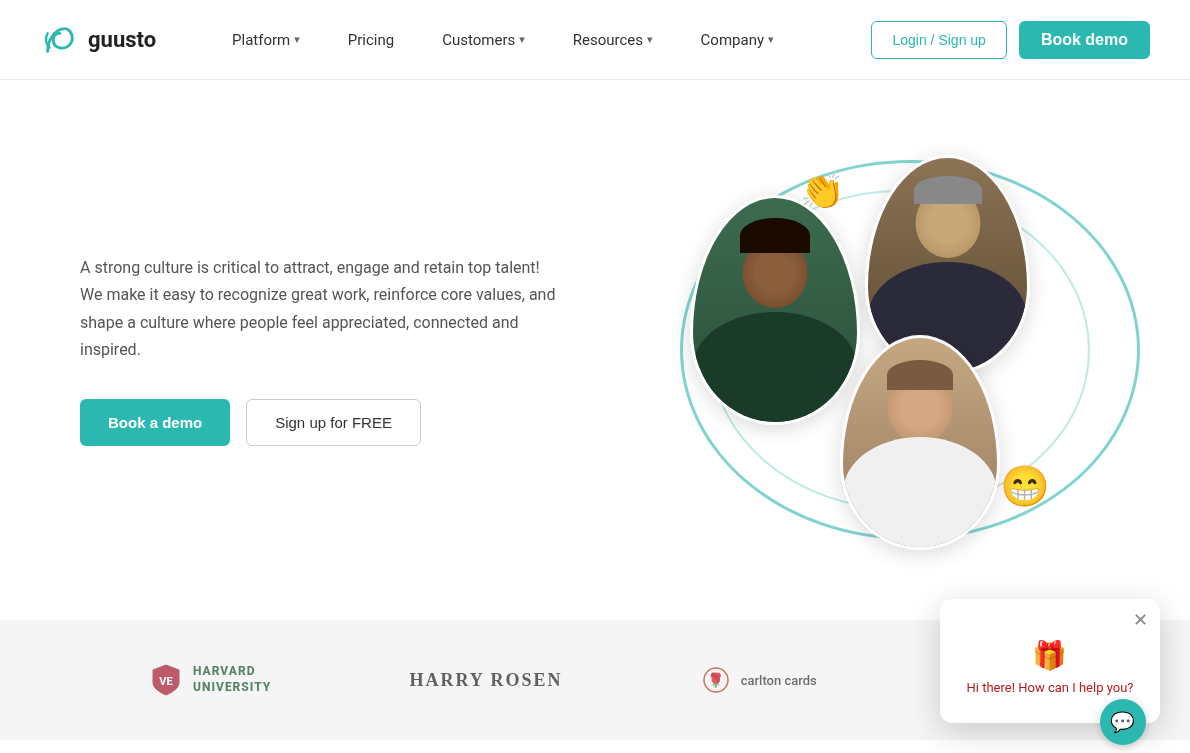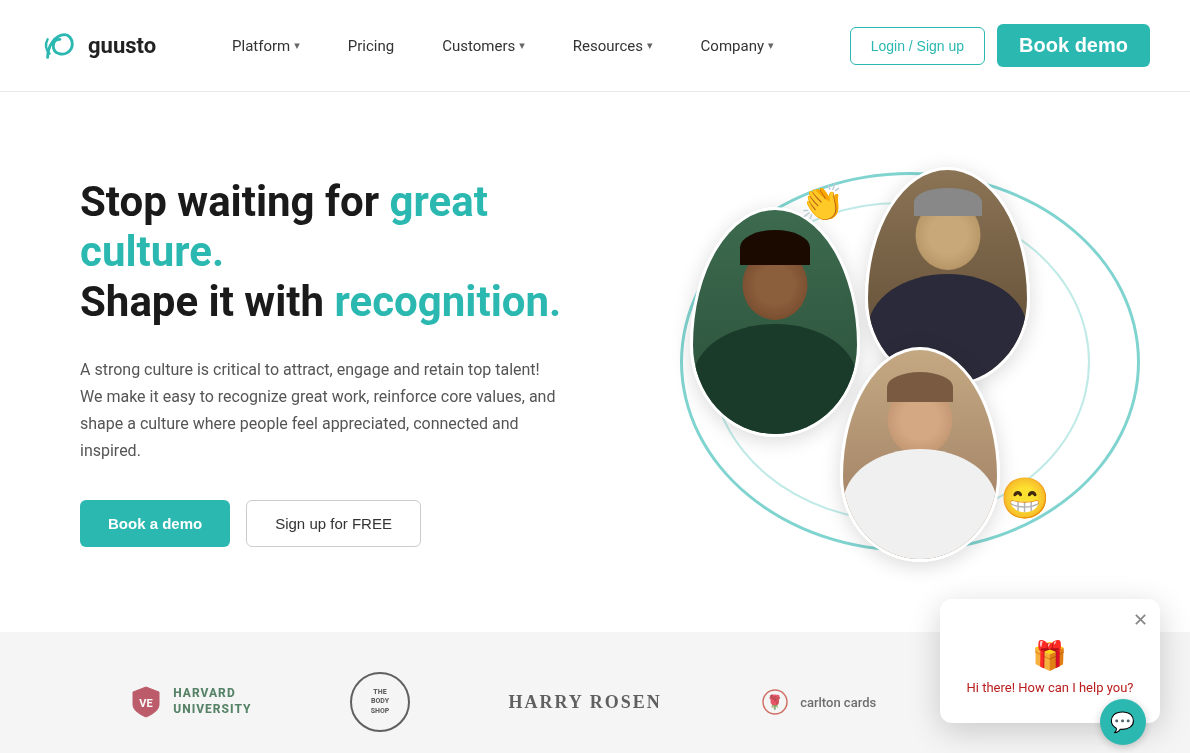--- a/index.html
+++ b/index.html
@@ -1,40 +1,40 @@
 <!DOCTYPE html>
 <html><head>
   <meta charset="utf-8">
   <style>
     * { margin: 0; padding: 0; box-sizing: border-box; }
     body { font-family: -apple-system, BlinkMacSystemFont, 'Segoe UI', Roboto, sans-serif; width: 1190px; overflow-x: hidden; }
 
     
     nav {
-      display: flex; align-items: center; padding: 0 40px; height: 92px;
+      display: flex; align-items: center; padding: 0 40px; height: 80px;
       border-bottom: 1px solid #e8e8e8; background: #fff; position: relative; z-index: 10;
     }
     .nav-logo { display: flex; align-items: center; gap: 10px; margin-right: 60px; text-decoration: none; }
     .logo-icon { width: 38px; height: 38px; }
     .logo-text { font-size: 22px; font-weight: 700; color: #222; }
     .nav-links { display: flex; align-items: center; gap: 16px; flex: 1; }
     .nav-link {
       display: flex; align-items: center; gap: 4px; padding: 8px 16px;
       font-size: 15px; color: #333; cursor: pointer; border-radius: 4px;
       text-decoration: none; white-space: nowrap;
     }
     .chevron { font-size: 11px; color: #666; }
     .nav-actions { display: flex; align-items: center; gap: 12px; }
     .btn-login {
       padding: 10px 20px; border: 1.5px solid #2bb8b0; border-radius: 6px;
       background: #fff; color: #2bb8b0; font-size: 14px; cursor: pointer; white-space: nowrap; margin-left: 28px;
     }
     .btn-demo {
       padding: 10px 22px; border: none; border-radius: 6px;
-      background: #2bb8b0; color: #fff; font-size: 20px; cursor: pointer; white-space: nowrap; font-weight: 600;
+      background: #2bb8b0; color: #fff; font-size: 16px; cursor: pointer; white-space: nowrap; font-weight: 600;
     }
 
     
     .hero {
       background: #fff; padding: 60px 80px 60px 80px;
       display: flex; align-items: center; min-height: 480px; position: relative; overflow: hidden;
     }
     .hero-left { flex: 0 0 540px; z-index: 2; }
     .hero-eyebrow { font-size: 11px; letter-spacing: 2px; color: #888; text-transform: uppercase; margin-bottom: 24px; font-weight: 600; }
     .hero-heading { font-size: 42px; line-height: 1.2; color: #1a1a1a; font-weight: 700; margin-bottom: 28px; }
@@ -142,24 +142,20 @@
     </a>
   </div>
   <div class="nav-actions">
     <button class="btn-login">Login / Sign up</button>
     <button class="btn-demo">Book demo</button>
   </div>
 </nav>
 
 <section class="hero">
   <div class="hero-left">
-    <h1 class="hero-heading">
-      <span>Stop waiting for </span><span class="accent">great culture.</span><br>
-      <span>Shape it with </span><span class="accent">recognition.</span>
-    </h1>
     <p class="hero-desc">A strong culture is critical to attract, engage and retain top talent! We make it easy to recognize great work, reinforce core values, and shape a culture where people feel appreciated, connected and inspired.</p>
     <div class="hero-buttons">
       <button class="btn-book-demo">Book a demo</button>
       <button class="btn-signup">Sign up for FREE</button>
     </div>
   </div>
 
   <div class="hero-right">
 
     <div class="circle-bg"></div>
@@ -192,25 +188,20 @@
 <section class="logos-section">
 
   <div class="logo-brand">
     <svg width="34" height="34" viewBox="0 0 34 34" fill="none">
       <path d="M17 2 L30 7 L30 20 C30 27 17 32 17 32 C17 32 4 27 4 20 L4 7 Z" fill="#A51C30" stroke="#A51C30"></path>
       <text x="17" y="22" text-anchor="middle" fill="white" font-size="11" font-weight="bold">VE</text>
     </svg>
     <div style="font-size:12px;font-weight:800;color:#14532d;letter-spacing:1px;line-height:1.3;">HARVARD<br>UNIVERSITY</div>
   </div>
 
-  <div class="logo-brand">
-    <div style="width:60px;height:60px;border-radius:50%;border:2px solid #222;display:flex;align-items:center;justify-content:center;flex-direction:column;">
-      <div style="font-size:7px;font-weight:800;color:#222;text-align:center;line-height:1.3;">THE<br>BODY<br>SHOP</div>
-    </div>
-  </div>
 
   <div class="logo-brand">
     <div style="font-size:18px;font-weight:700;color:#222;letter-spacing:2px;font-family:serif;">HARRY ROSEN</div>
   </div>
 
   <div class="logo-brand">
     <svg width="30" height="30" viewBox="0 0 30 30">
       <circle cx="15" cy="15" r="12" fill="none" stroke="#c0392b" stroke-width="1.5"></circle>
       <text x="15" y="20" text-anchor="middle" font-size="14" fill="#c0392b">🌹</text>
     </svg>

